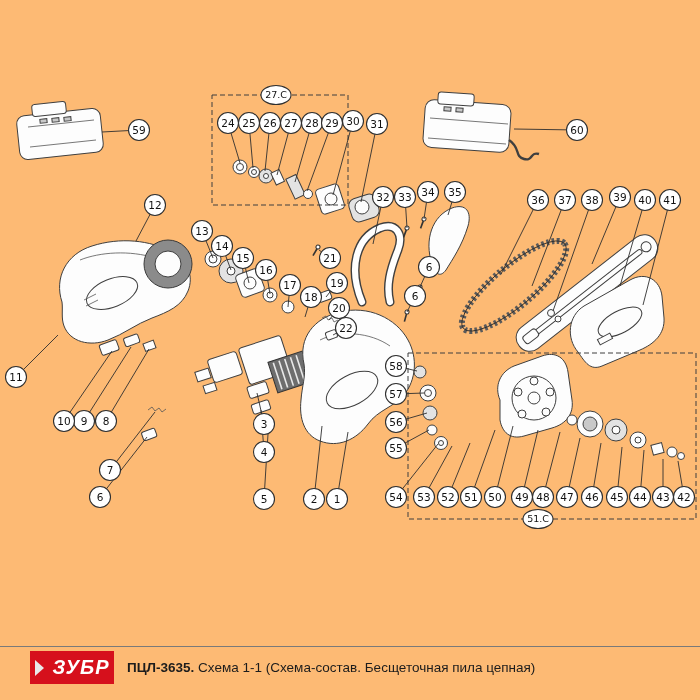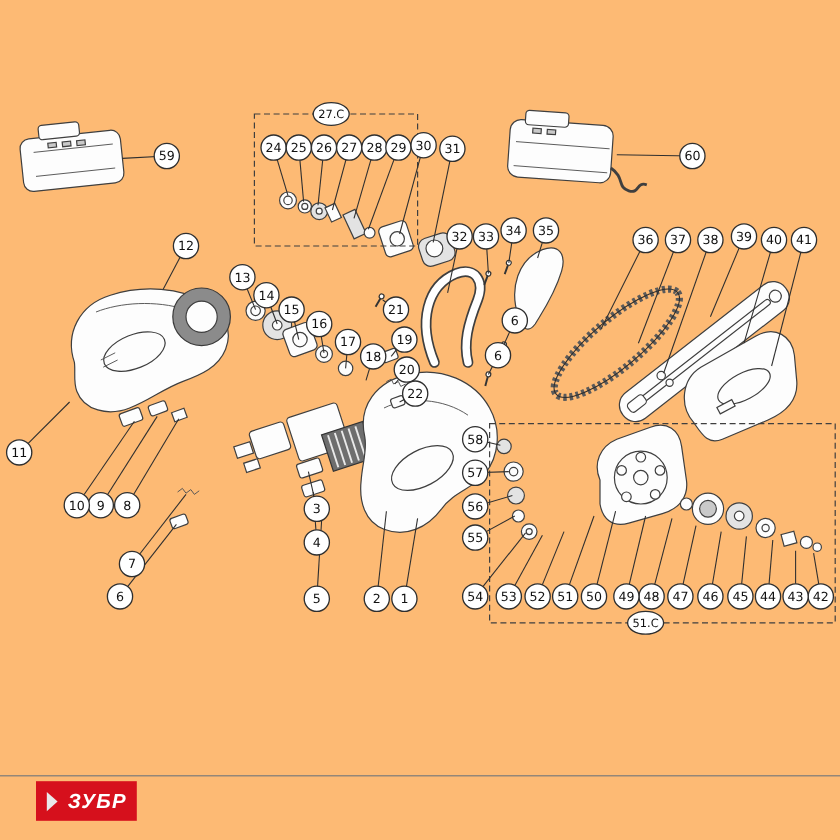--- a/index.html
+++ b/index.html
@@ -24,21 +24,21 @@
   
   .leader{stroke:#2f2f2f;stroke-width:0.9}
   .callout-circle{fill:#fff;stroke:#2f2f2f;stroke-width:1.1}
   .callout-text{font-family:"DejaVu Sans",sans-serif;font-size:10.5px;fill:#111;text-anchor:middle}
   .group-box{fill:none;stroke:#3f3f3f;stroke-width:1;stroke-dasharray:5 3}
   .group-label{font-family:"DejaVu Sans",sans-serif;font-size:9.5px;fill:#111;text-anchor:middle}
   
   .footer{position:absolute;left:0;right:0;top:646px;height:42px;border-top:1.5px solid #7a7a7a;
           display:flex;align-items:center;padding-left:30px;box-sizing:border-box;gap:13px}
   .logo{width:84px;height:33px;display:flex;align-items:center;justify-content:center;gap:5px;flex:0 0 auto}
-  .logo-text{color:#fff;font-weight:bold;font-style:italic;font-size:17px;letter-spacing:1px}
+  .logo-text{color:#fff;font-weight:bold;font-style:italic;font-size:20px;letter-spacing:1px}
   .footer-text{font-size:13.5px;color:#1c1c1c;white-space:nowrap}
   .model{font-weight:bold}
 </style>
 </head>
 <body>
 
 <div class="page">
 
   <svg id="diagram-svg" width="700" height="645" viewBox="0 0 700 645">
 
@@ -554,15 +554,19 @@
       </g>
   </svg>
 
   <div class="footer">
     <div class="logo" style="background: rgb(214, 16, 28);">
       <svg width="13" height="18" viewBox="0 0 13 18">
         <polygon points="1,1 10,9 1,17" fill="#e9e9e9"></polygon>
       </svg>
       <span class="logo-text">ЗУБР</span>
     </div>
+    <div class="footer-text">
+      <span class="model">ПЦЛ-3635.</span>
+      <span>Схема 1-1 (Схема-состав. Бесщеточная пила цепная)</span>
+    </div>
   </div>
 
 </div>
 
 </body></html>

